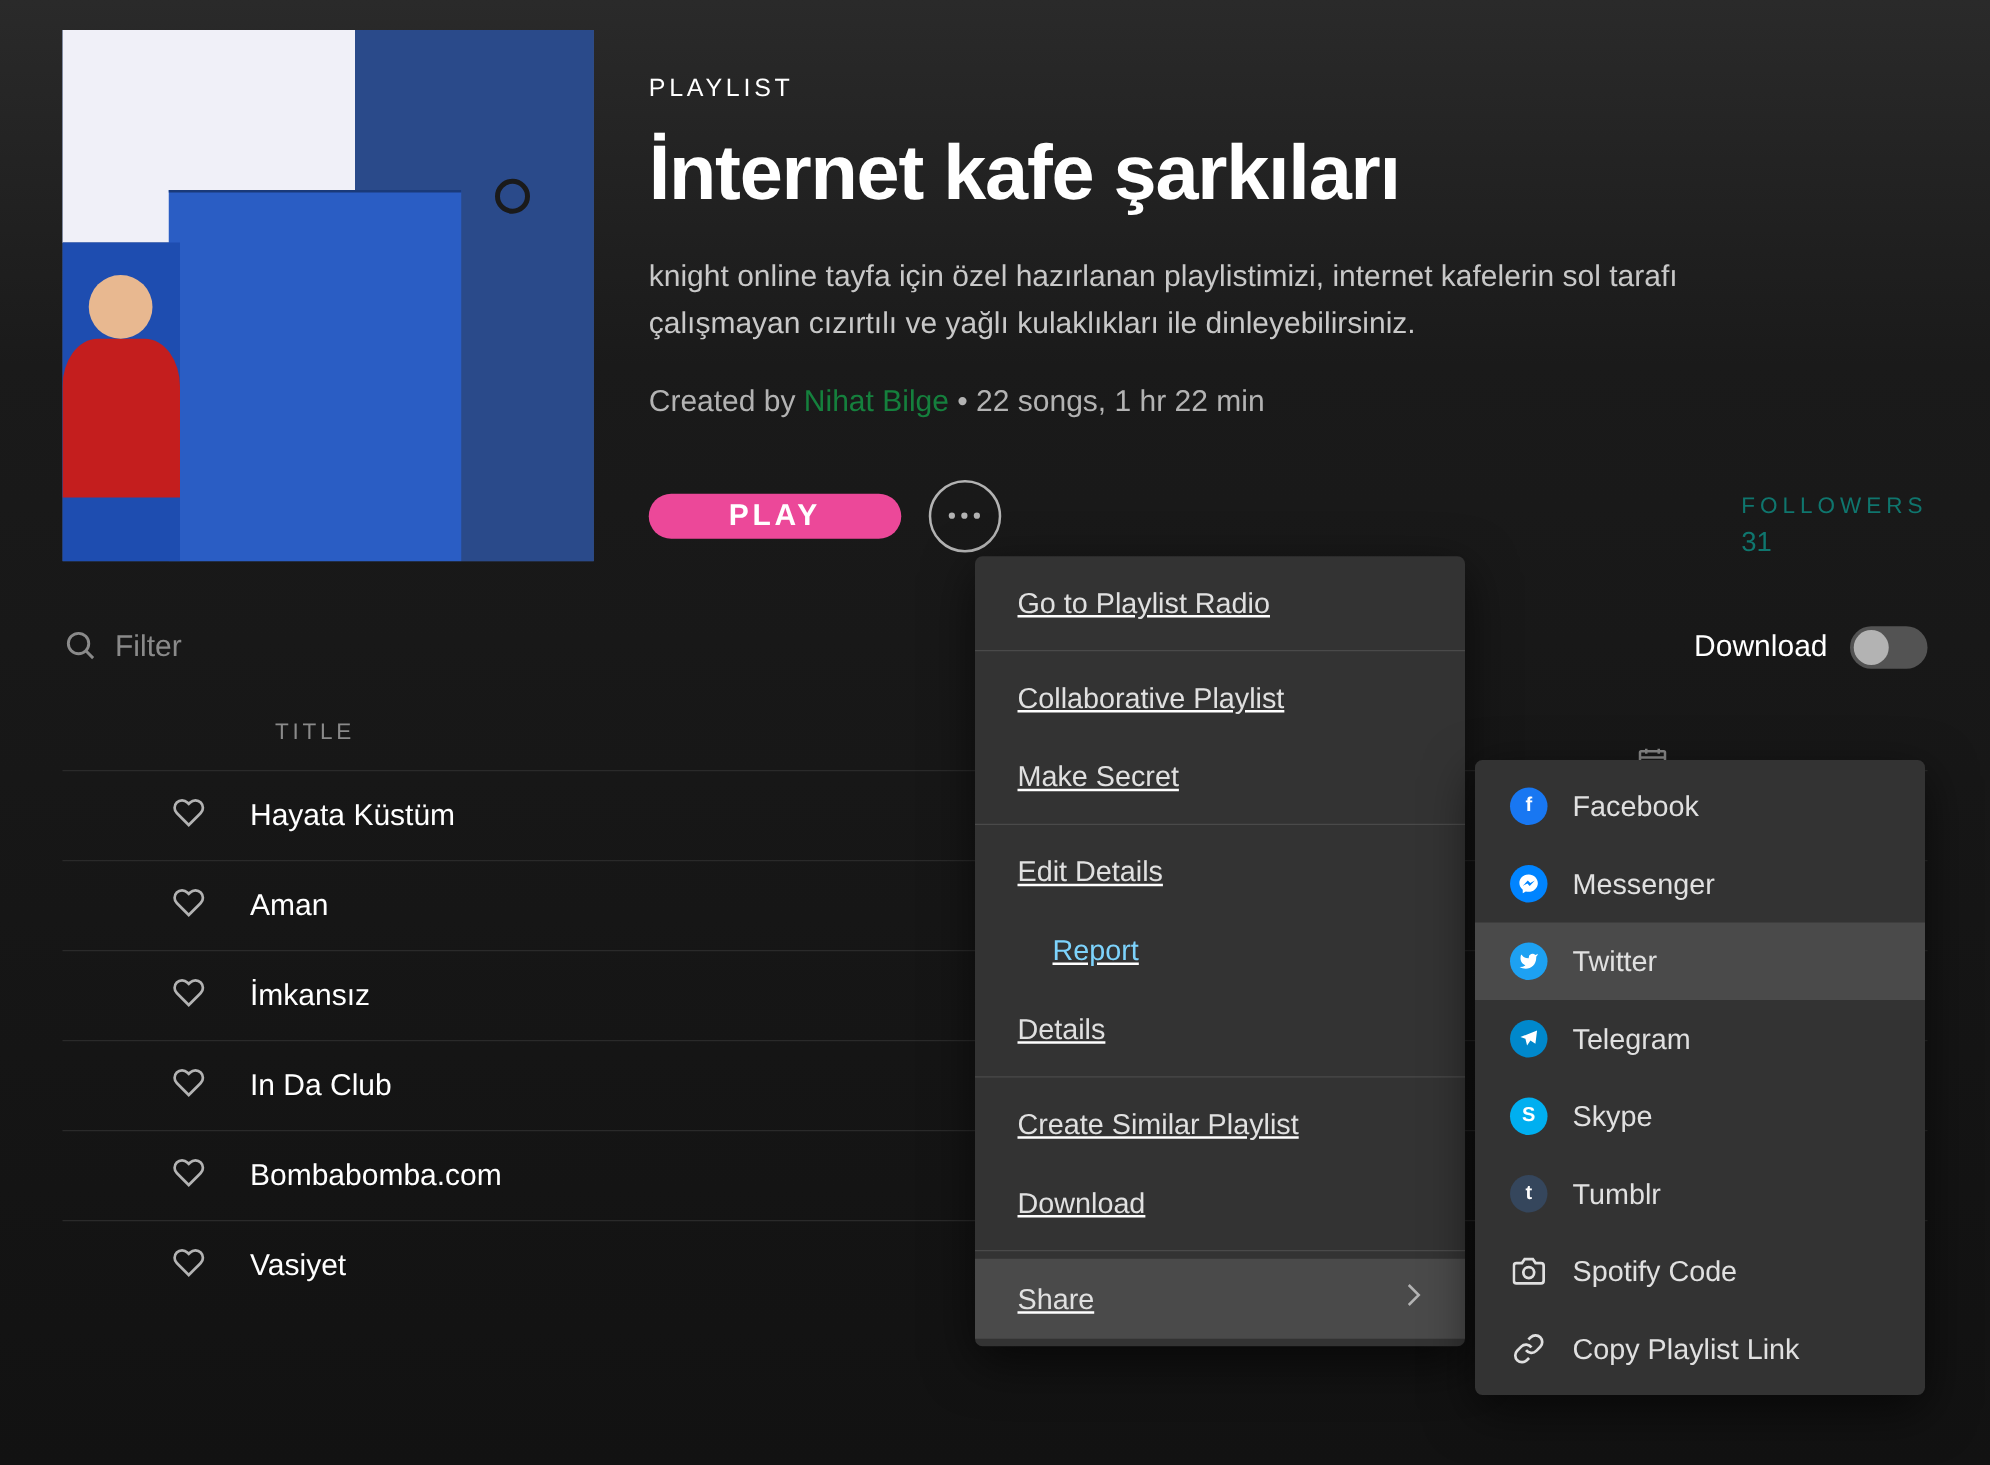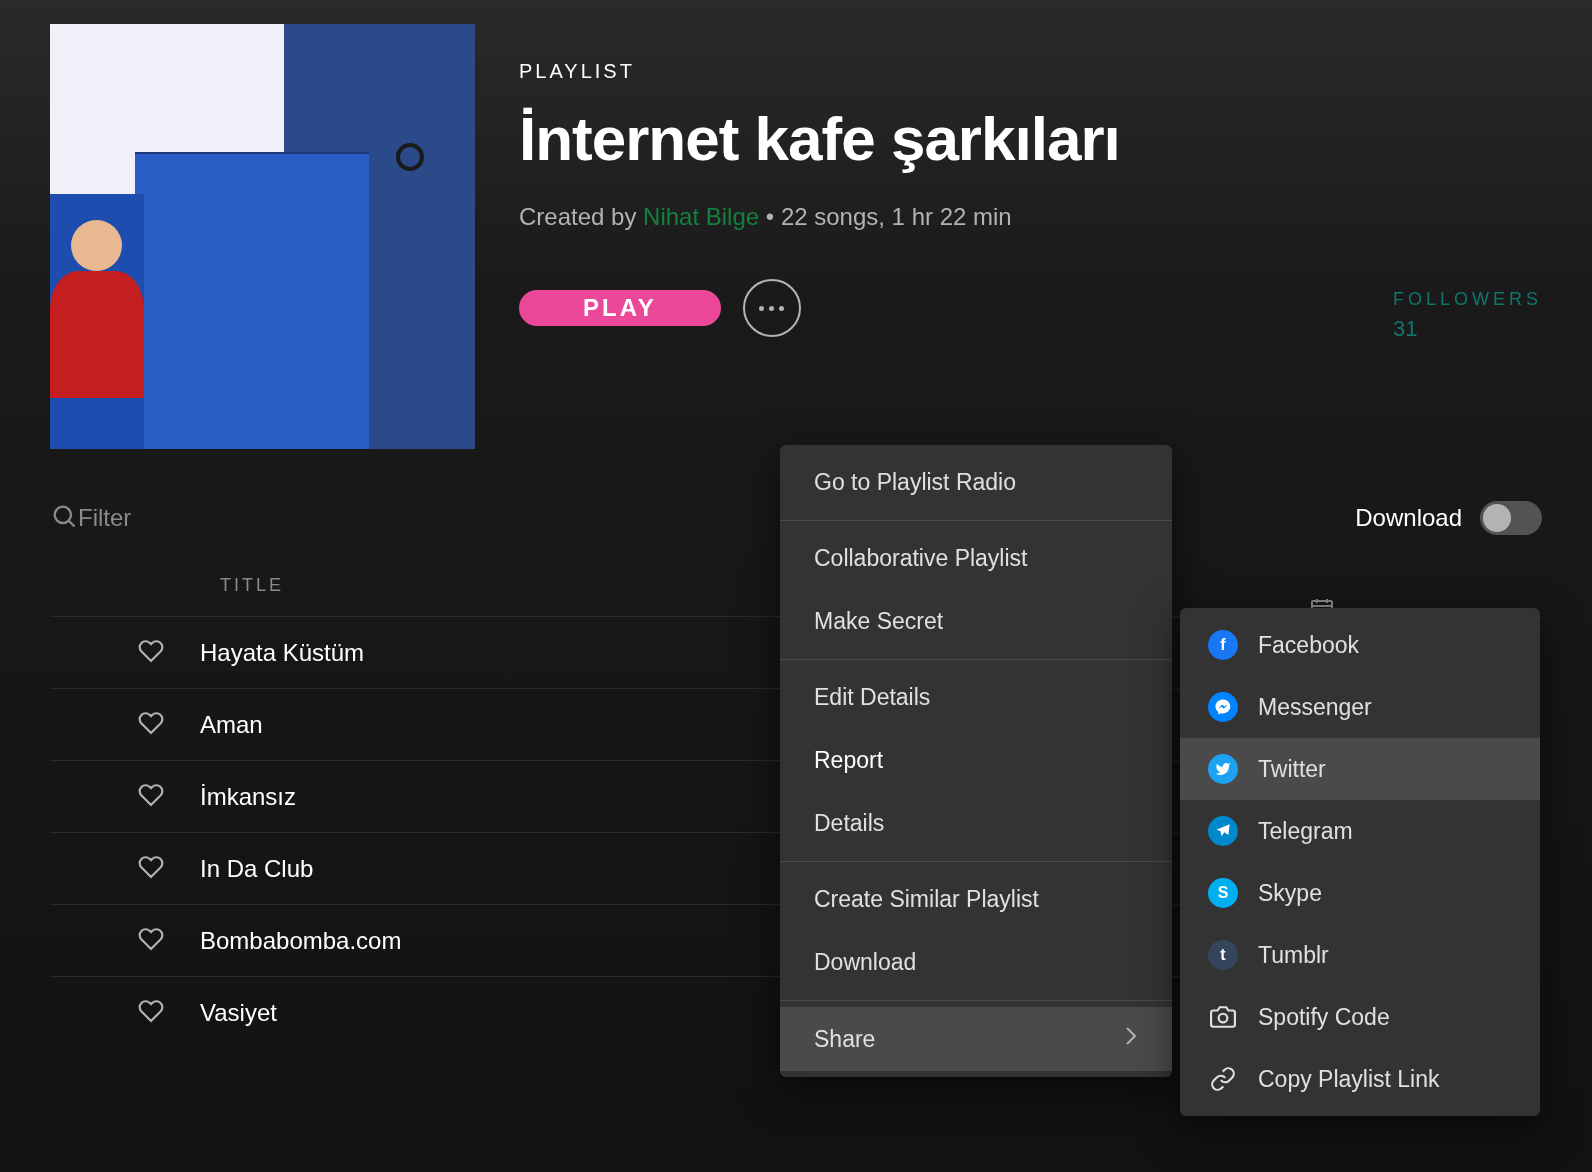--- a/index.html
+++ b/index.html
@@ -101,20 +101,21 @@
   top: 10px;
   text-align: left;
   color: #0f766e;
 }
 .followers-label { font-size: 18px; letter-spacing: 4px; }
 .followers-count { font-size: 22px; margin-top: 6px; }
 .toolbar {
   display: flex;
   align-items: center;
   padding: 52px 50px 0 50px;
+  gap: 14px;
 }
 .search-icon { color: #8a8a8a; }
 .search-icon svg { width:28px; height:28px; }
 .filter-input {
   background: transparent;
   border: none;
   color: #8a8a8a;
   font-size: 24px;
   outline: none;
   flex: 1;
@@ -174,31 +175,32 @@
 .context-menu {
   position: absolute;
   top: 445px;
   left: 780px;
   width: 392px;
   background: #333333;
   border-radius: 6px;
   box-shadow: 0 12px 40px rgba(0,0,0,0.6);
   padding: 6px 0;
   z-index: 10;
+  text-decoration: underline;
 }
 .menu-item {
   padding: 18px 34px;
   font-size: 23px;
   color: #e0e0e0;
   cursor: pointer;
   display: flex;
   align-items: center;
   justify-content: space-between;
 }
-.menu-item.disabled { color:#ffffff; cursor:default; }
+.menu-item.disabled { color:#7dd3fc; cursor:default;margin-left:28px; }
 .menu-item.hover { background:#4a4a4a; }
 .menu-sep { height:1px; background:#4a4a4a; margin:6px 0; }
 .chevron { color:#b3b3b3; }
 .share-menu {
   position: absolute;
   top: 608px;
   left: 1180px;
   width: 360px;
   background: #333333;
   border-radius: 6px;
@@ -249,20 +251,21 @@
       <div class="cover-booth"></div>
       <div class="cover-booth2"></div>
       <div class="cover-person"></div>
       <div class="cover-head"></div>
       <div class="cover-headphone"></div>
     </div>
   </div>
   <div class="meta">
     <div class="type-label">PLAYLIST</div>
     <h1 class="title">İnternet kafe şarkıları</h1>
+    <p class="description">knight online tayfa için özel hazırlanan playlistimizi, internet kafelerin sol tarafı çalışmayan cızırtılı ve yağlı kulaklıkları ile dinleyebilirsiniz.</p>
     <p class="byline">
       <span>Created by </span><span class="author">Nihat Bilge</span><span> • 22 songs, 1 hr 22 min</span>
     </p>
     <div class="actions">
       <button class="play-btn">PLAY</button>
       <button class="more-btn">
         <span class="dot"></span>
           <span class="dot"></span>
           <span class="dot"></span>
       </button>

